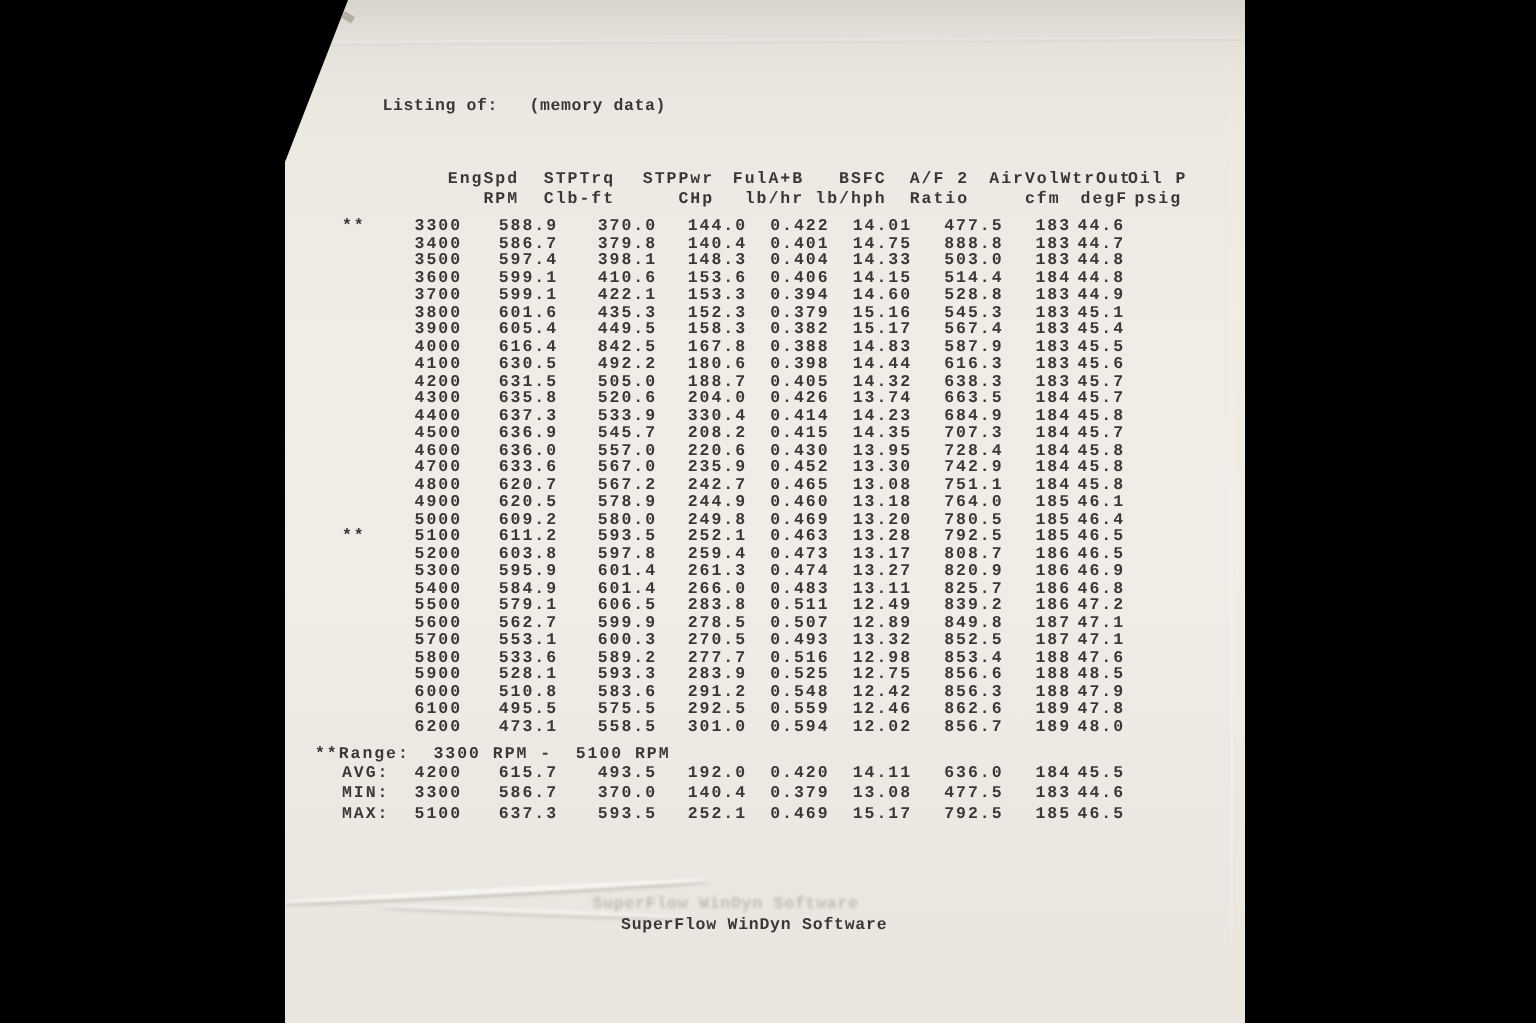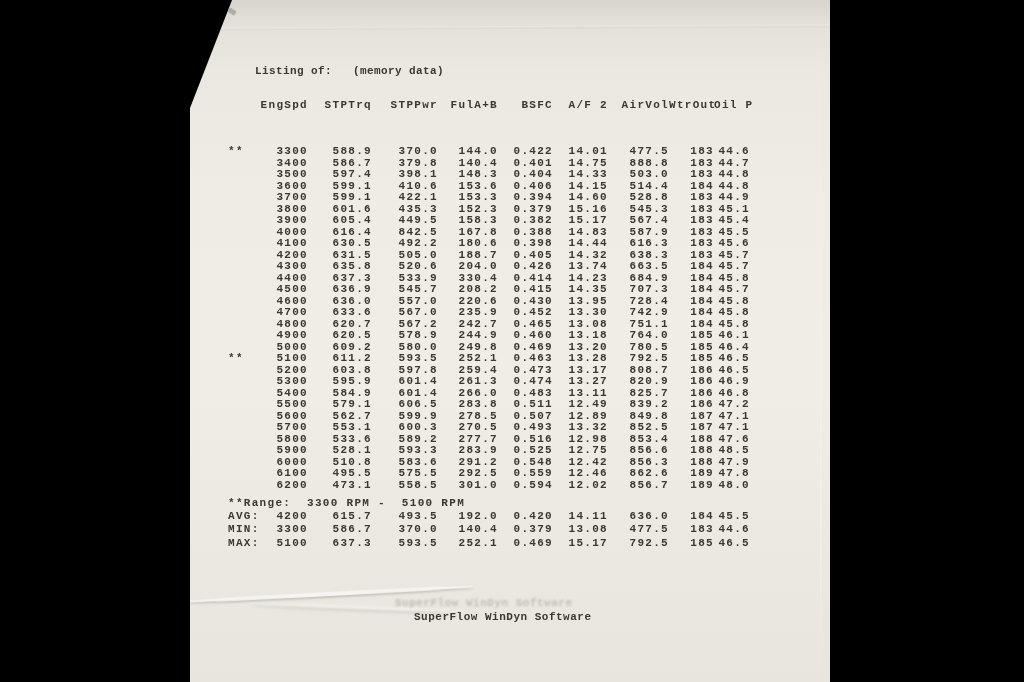--- a/index.html
+++ b/index.html
@@ -23,31 +23,31 @@
          transform:rotate(-3deg);filter:blur(.7px);}
   .wrinkle-2{position:absolute;left:60px;top:606px;width:210px;height:3px;border-radius:50%;
          background:rgba(255,255,255,.4);box-shadow:0 2px 2px rgba(140,135,126,.28);
          transform:rotate(2.2deg);filter:blur(.8px);}
   .edge-hint{position:absolute;right:8px;top:0;width:2px;height:682px;opacity:.35;
          background:linear-gradient(180deg,rgba(255,255,255,0),rgba(255,255,255,.7) 80%,rgba(255,255,255,0));}
 
   .ink{font-weight:700;}
   .header-block{position:absolute;top:39px;left:65px;font-size:11px;line-height:13.2px;
          letter-spacing:.4px;white-space:pre;}
-  .col-headers{position:absolute;top:99px;left:0;width:100%;font-size:11px;line-height:12.6px;
-         letter-spacing:1.3px;}
+  .col-headers{position:absolute;top:114px;left:0;width:100%;font-size:11px;line-height:12.6px;
+         letter-spacing:1.3px;padding-left:38px;}
   .tbody{position:absolute;top:146px;left:0;width:100%;font-size:11px;line-height:11.5px;
          letter-spacing:1.3px;}
   .trow{display:grid;grid-template-columns:28px 52px 64px 66px 60px 55px 55px 61px 45px 36px;
          padding-left:38px;}
   .cell{text-align:right;white-space:pre;overflow:visible;}
   .cell.marker{text-align:left;}
   .summary-block{position:absolute;top:497px;left:0;width:100%;font-size:11px;line-height:13.2px;
          letter-spacing:1.3px;}
-  .range-line{padding-left:38px;white-space:pre;}
+  .range-line{padding-left:20px;white-space:pre;}
   .footer{position:absolute;top:611px;left:224px;font-size:11px;letter-spacing:.5px;white-space:pre;}
   .footer-ghost{position:absolute;top:597px;left:205px;font-size:11px;letter-spacing:.5px;
          white-space:pre;color:#97938a;opacity:.5;filter:blur(1.1px);font-weight:700;}
 </style>
 </head>
 <body>
 
 <div class="stage">
   <div class="paper">
     <div class="fold-shade"></div>
@@ -66,20 +66,32 @@
           <span class="cell marker"></span>
           <span class="cell">EngSpd</span>
           <span class="cell">STPTrq</span>
           <span class="cell">STPPwr</span>
           <span class="cell">FulA+B</span>
           <span class="cell">BSFC</span>
           <span class="cell">A/F 2</span>
           <span class="cell">AirVol</span>
           <span class="cell">WtrOut</span>
           <span class="cell">Oil P</span>
+        </div>
+        <div class="trow">
+          <span class="cell marker"></span>
+          <span class="cell">RPM</span>
+          <span class="cell">Clb-ft</span>
+          <span class="cell">CHp</span>
+          <span class="cell">lb/hr</span>
+          <span class="cell">lb/hph</span>
+          <span class="cell">Ratio</span>
+          <span class="cell">cfm</span>
+          <span class="cell">degF</span>
+          <span class="cell">psig</span>
         </div>
       </div>
 
     <div class="tbody ink" id="tbody">
         <div class="trow">
           <span class="cell marker">**</span>
           <span class="cell">3300</span>
           <span class="cell">588.9</span>
           <span class="cell">370.0</span>
           <span class="cell">144.0</span>

